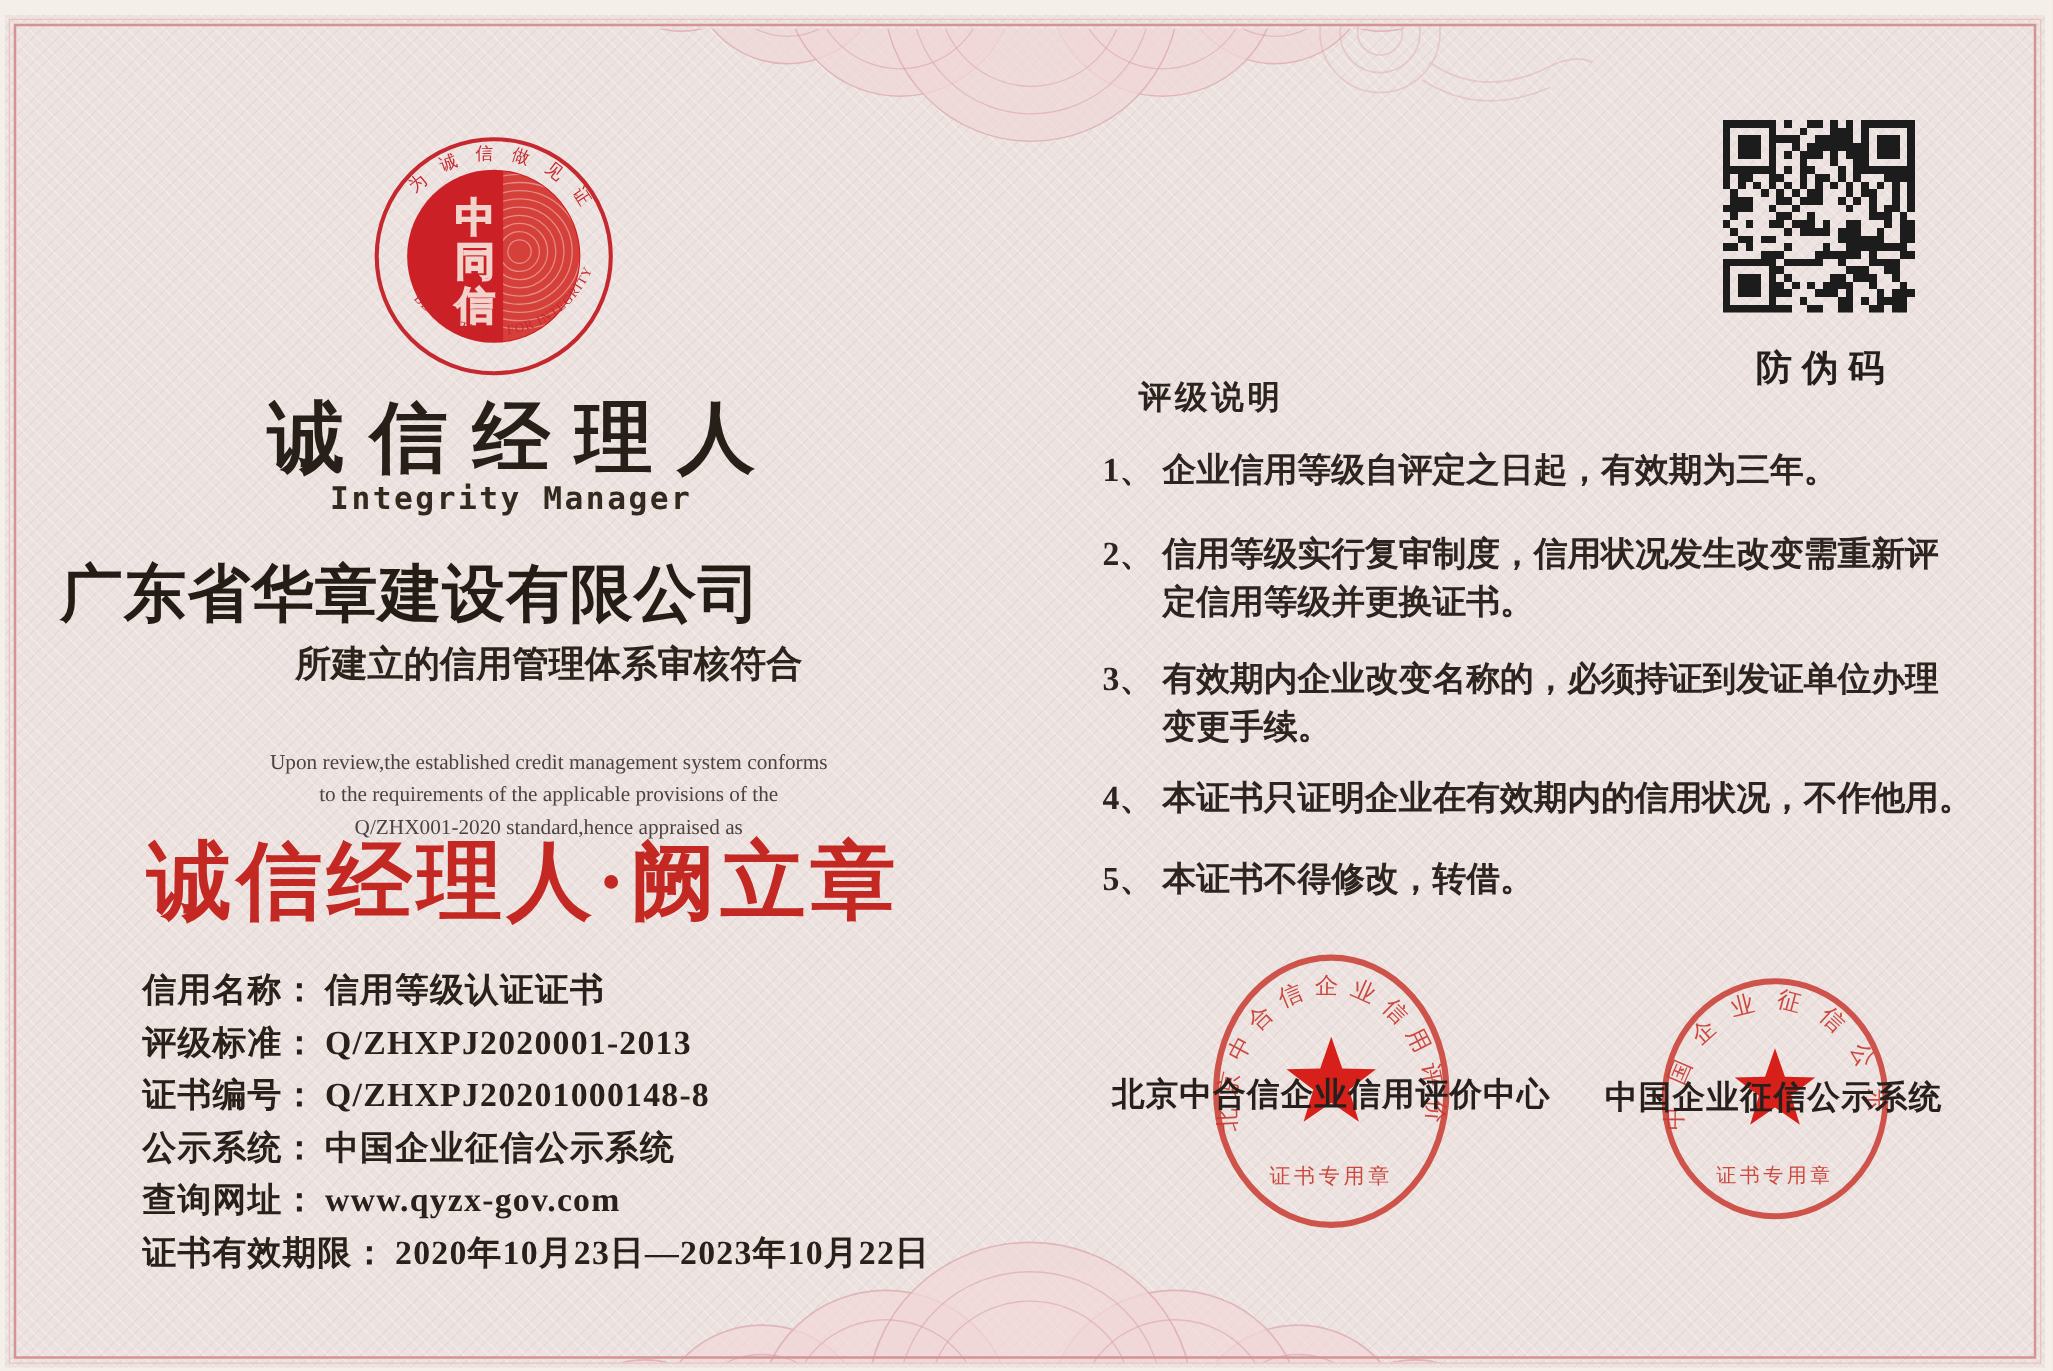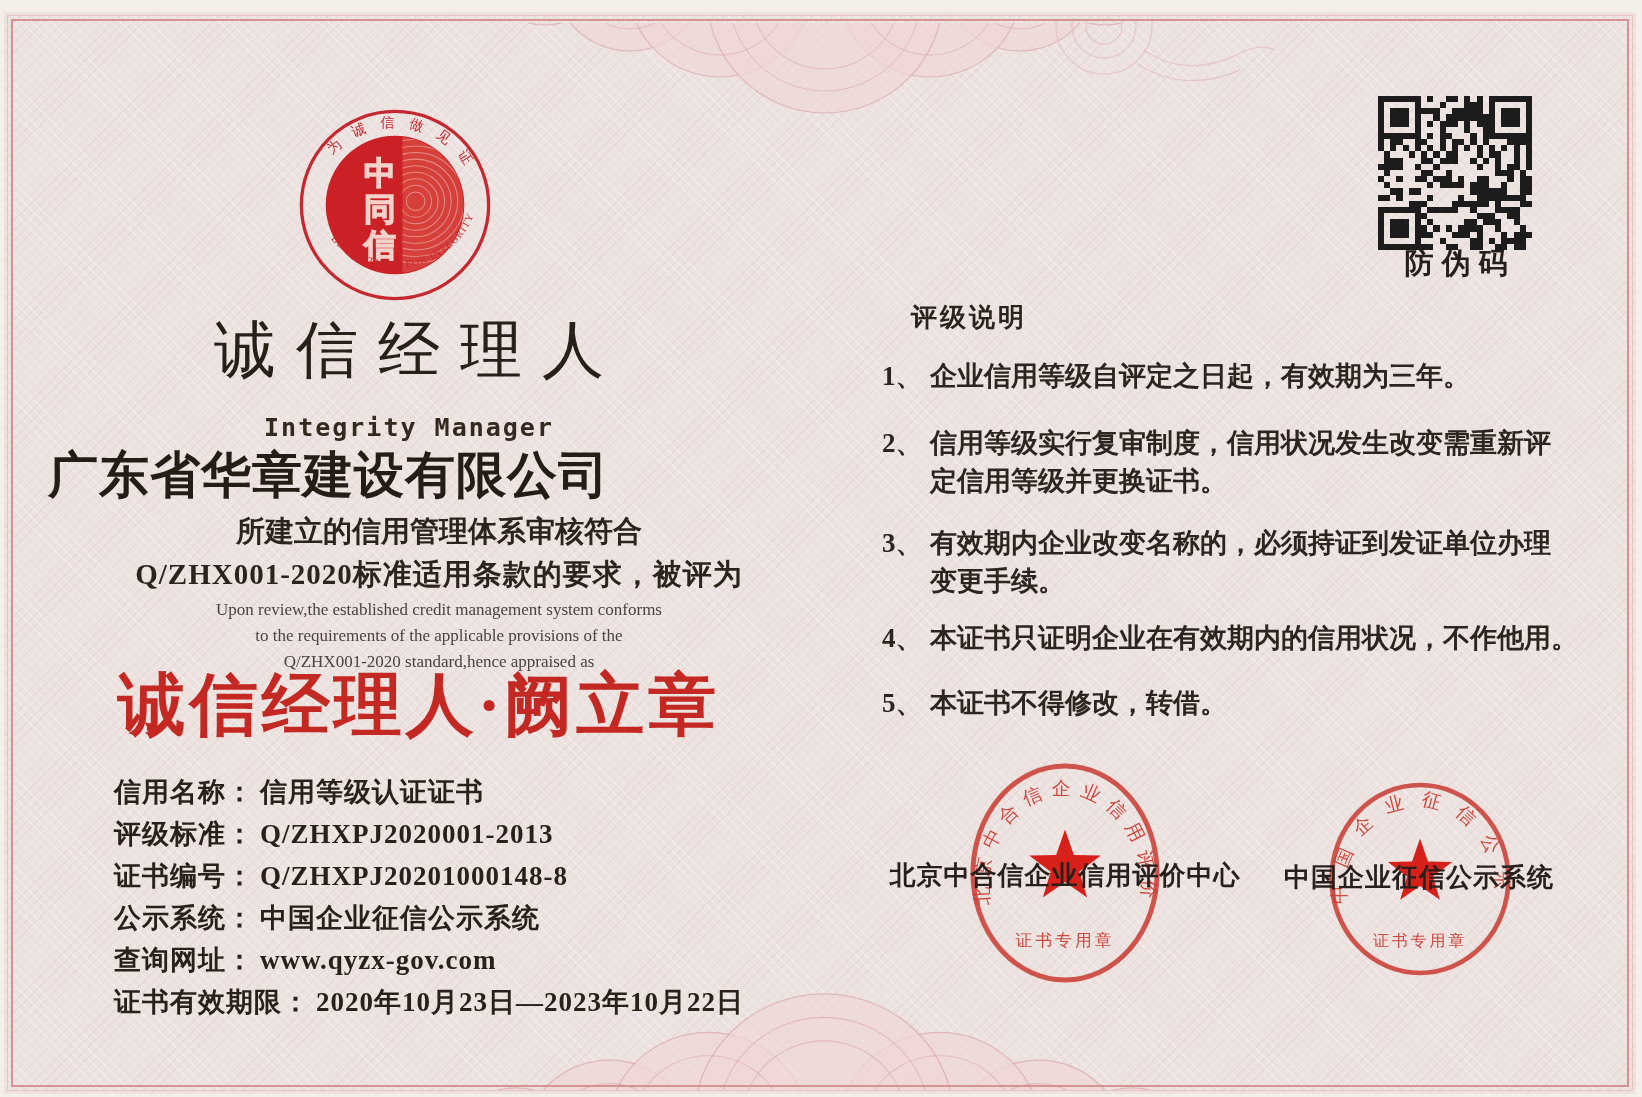--- a/index.html
+++ b/index.html
@@ -15,33 +15,33 @@
       repeating-linear-gradient(45deg, rgba(255,255,255,.30) 0 1px, rgba(255,255,255,0) 1px 7px),
       repeating-linear-gradient(-45deg, rgba(213,184,184,.22) 0 1px, rgba(255,255,255,0) 1px 7px),
       #ece2df;
     overflow:hidden;
   }
   .frame-outer{position:absolute;inset:3px;border:1px solid #e8c3c0;pointer-events:none;}
   .frame-inner{position:absolute;inset:7px;border:2px solid #d59392;pointer-events:none;}
   .abs{position:absolute;}
   .center{text-align:center;}
   
-  .title{left:65px;top:296px;width:680px;font-size:62px;font-weight:400;letter-spacing:20px;text-indent:20px;color:#262019;}
-  .title-en{left:65px;top:372px;width:680px;font-size:25px;font-weight:700;letter-spacing:2px;font-family:"DejaVu Sans Mono","Liberation Mono",monospace;color:#33291f;margin-top:29px;}
+  .title{left:65px;top:296px;width:680px;font-size:62px;font-weight:700;letter-spacing:20px;text-indent:20px;color:#262019;}
+  .title-en{left:65px;top:372px;width:680px;font-size:25px;font-weight:700;letter-spacing:2px;font-family:"DejaVu Sans Mono","Liberation Mono",monospace;color:#33291f;}
   .company{left:44px;top:430px;font-size:50px;font-weight:700;letter-spacing:1px;color:#241d15;}
   .stmt{left:65px;width:740px;font-size:29px;font-weight:700;color:#2c241c;}
   .stmt1{top:500px;} .stmt2{top:543px;letter-spacing:1px;}
   .stmt-en{left:65px;top:585px;width:740px;font-size:17px;line-height:26px;color:#4a4340;font-weight:400;}
   .award{left:60px;top:648px;width:710px;font-size:68px;font-weight:700;letter-spacing:4px;color:#c42823;}
   .details{left:110px;top:762px;}
   .detail-row{height:42px;font-size:27px;font-weight:700;letter-spacing:1px;color:#282019;}
   .detail-row .lbl{margin-right:6px;}
   
   .qr{left:1374px;top:84px;width:154px;height:154px;}
-  .qr-label{left:1352px;top:232px;width:200px;font-size:29px;font-weight:600;letter-spacing:8px;text-indent:8px;color:#241f1d;}
+  .qr-label{left:1352px;top:263px;width:200px;font-size:29px;font-weight:600;letter-spacing:8px;text-indent:8px;color:#241f1d;}
   .notes-heading{left:907px;top:288px;font-size:26px;font-weight:700;letter-spacing:3px;color:#2b231e;}
   .note{left:878px;width:698px;display:flex;font-size:27px;line-height:38px;font-weight:600;color:#2d2420;}
   .note .num{width:48px;flex:none;}
   .note .txt{width:632px;}
   .note .txt.nowrap{white-space:nowrap;width:auto;}
   .n1{top:345px;} .n2{top:412px;} .n3{top:512px;} .n4{top:607px;} .n5{top:672px;}
   .org-name{font-size:26px;font-weight:700;color:#261f1b;letter-spacing:1px;}
   .org0{left:878px;top:846px;width:366px;}
   .org1{left:1232px;top:848px;width:366px;}
   .seal0{left:962px;top:744px;width:198px;height:234px;}
@@ -147,21 +147,20 @@
     <path id="logoBotArc" d="M -90 -10 A 91 91 0 0 0 90 -10" fill="none"></path>
     <text font-size="11" fill="#c5282e" letter-spacing="1" font-family="DejaVu Sans Mono, monospace">
       <textPath href="#logoBotArc" startOffset="20%">BE A WITNESS FOR INTEGRITY</textPath>
     </text>
   </svg>
 
   <div class="abs title center">诚信经理人</div>
   <div class="abs title-en center">Integrity Manager</div>
   <div class="abs company">广东省华章建设有限公司</div>
   <div class="abs stmt stmt1 center">所建立的信用管理体系审核符合</div>
-  <div class="abs stmt stmt2 center">Q/ZHX001-2020标准适用条款的要求，被评为</div>
   <div class="abs stmt-en center">
     <div>Upon review,the established credit management system conforms</div>
     <div>to the requirements of the applicable provisions of the</div>
     <div>Q/ZHX001-2020 standard,hence appraised as</div>
   </div>
   <div class="abs award center">诚信经理人·阙立章</div>
 
   <div class="abs details">
     <div class="detail-row"><span class="lbl">信用名称：</span><span>信用等级认证证书</span></div>
     <div class="detail-row"><span class="lbl">评级标准：</span><span>Q/ZHXPJ2020001-2013</span></div>

